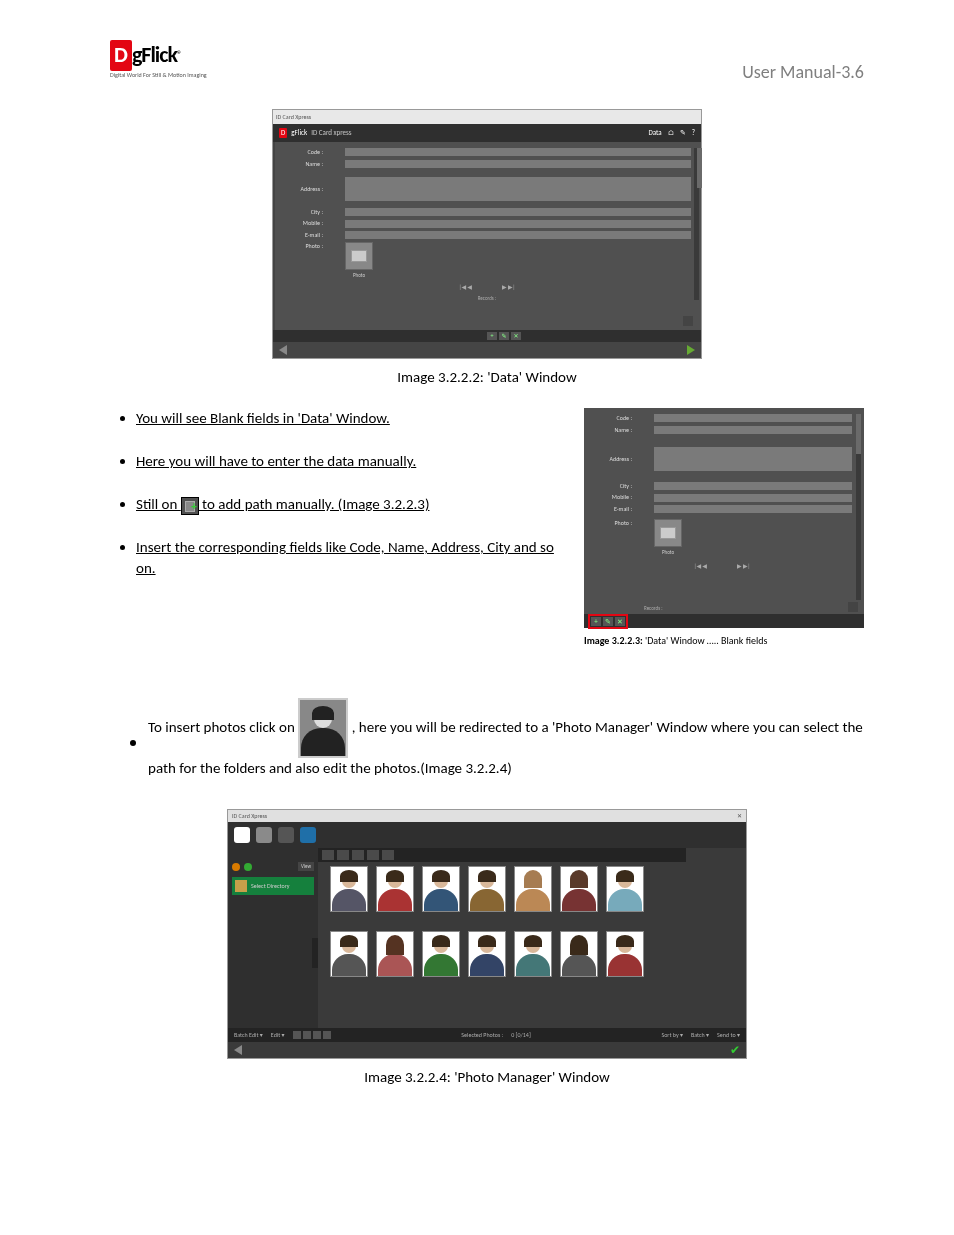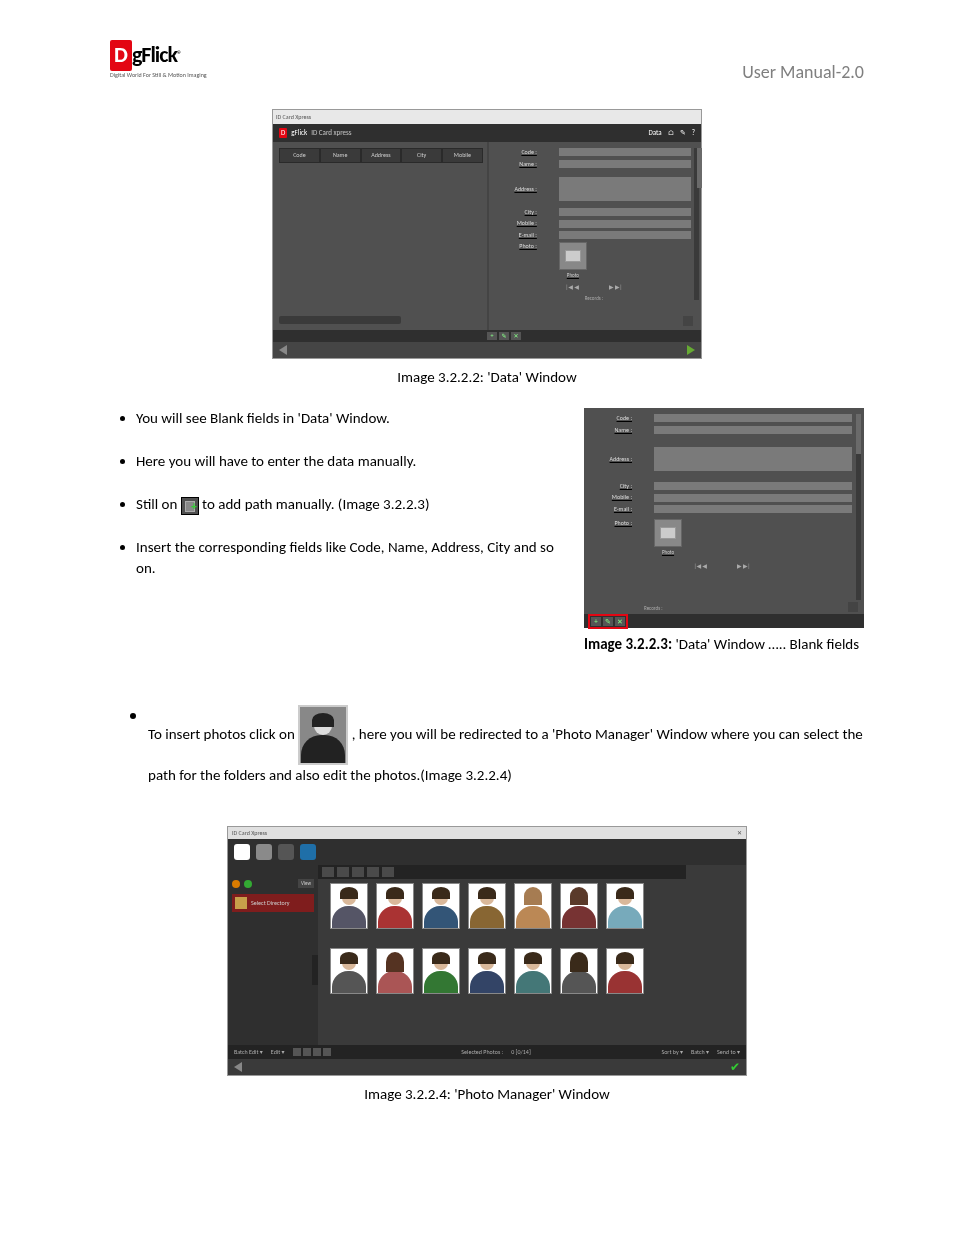--- a/index.html
+++ b/index.html
@@ -39,21 +39,21 @@
   .ss1-brand-left { display:flex; align-items:center; gap:4px;}
   .ss1-brand-left .d { background:#e30613; padding:0 2px; border-radius:1px;}
   .ss1-brand-right { display:flex; gap:6px; align-items:center;}
   .ss1-body { flex: 1; display: flex; background: #505050; }
   .ss1-left { flex: 1.05; padding: 6px 4px 6px 6px; display:flex; flex-direction:column;}
   .ss1-table-head { display: flex; gap: 0; }
   .ss1-th { background: #3a3a3a; border: 1px solid #2a2a2a; color: #ccc; font-size: 6px; padding: 2px 0; text-align: center; flex:1;}
   .ss1-left-spacer { flex:1;}
   .ss1-hscroll { height:8px; background:#3a3a3a; width:60%; border-radius:2px; margin-top:4px;}
   .ss1-right { flex: 1; padding: 6px 10px 4px 8px; border-left: 2px solid #444; position:relative;}
-  .form-row { display: flex; align-items: center; gap: 22px; margin-bottom: 3px; text-decoration: underline; }
+  .form-row { display: flex; align-items: center; gap: 22px; margin-bottom: 3px; }
   .form-row label { font-size: 6px; color: #ddd; width: 40px; text-align: right; }
   .form-row .inp { flex: 1; height: 8px; background: #7a7a7a; }
   .form-row .inp.tall { height: 24px; }
   .photo-box { width: 28px; height: 28px; background: #888; border: 1px solid #666; display:flex; align-items:center; justify-content:center; position:relative;}
   .photo-box::after{content:""; width:14px;height:10px;background:#ccc;border:1px solid #999;}
   .photo-lbl{font-size:5px;color:#ccc;text-align:center;margin-top:2px;}
   .pagers{display:flex;gap:30px;justify-content:center;margin-top:4px;font-size:6px;color:#aaa;}
   .ss1-rec{font-size:5px;color:#aaa;margin-top:3px;}
   .ss1-footbar{height:12px;background:#2f2f2f;display:flex;justify-content:flex-start;align-items:center;padding:0 6px;gap:2px;}
   .ss1-footbar .ficon{width:10px;height:8px;background:#555;font-size:6px;color:#8f8;text-align:center;line-height:8px;}
@@ -61,51 +61,51 @@
   .arrow-l{width:0;height:0;border-top:5px solid transparent;border-bottom:5px solid transparent;border-right:8px solid #888;}
   .arrow-r{width:0;height:0;border-top:5px solid transparent;border-bottom:5px solid transparent;border-left:8px solid #6a3;}
   .sbar{position:absolute;right:2px;top:6px;bottom:30px;width:5px;background:#3a3a3a;}
   .sbar::before{content:"";position:absolute;top:0;width:5px;height:40px;background:#6a6a6a;}
   .ss1-right .filter{position:absolute;bottom:4px;right:8px;width:10px;height:10px;background:#444;}
 
   
   .row2 { display: flex; gap: 20px; margin-bottom: 10px; align-items:flex-start;}
   .row2 .col-text { flex: 1; }
   ul.bullets { list-style: disc; padding-left: 26px; }
-  ul.bullets li { margin-bottom: 22px; }
+  ul.bullets li { margin-bottom: 22px; text-decoration: underline; }
   .inline-icon {
     display: inline-block; width: 18px; height: 18px; background: #505050;
     border: 1px solid #000; vertical-align: middle; position: relative;
   }
   .inline-icon::before { content:""; position:absolute; left:3px; top:3px; width:8px; height:9px; background:#888; border:1px solid #aaa;}
   .inline-icon::after { content:"+"; position:absolute; right:1px; bottom:-1px; color:#3c3; font-size:11px; font-weight:bold;}
 
   
   .ss2wrap{width:280px;}
   .ss2 { width: 280px; height: 220px; background: #505050; position: relative; padding: 6px 12px 4px 8px;}
   .ss2 .sbar{right:3px;top:6px;bottom:28px;}
   .ss2-footbar{position:absolute;bottom:0;left:0;right:0;height:14px;background:#2f2f2f;display:flex;align-items:center;padding-left:4px;}
   .ss2-redbox{border:2px solid #e30613; display:flex; gap:2px; padding:1px;}
   .ss2-redbox .b{width:10px;height:9px;background:#555;font-size:7px;color:#8f8;text-align:center;line-height:9px;}
   .ss2-filter{position:absolute;right:6px;bottom:16px;width:10px;height:10px;background:#444;}
   .ss2 .pagers{margin-top:6px;}
   .ss2 .ss1-rec{position:absolute;bottom:16px;left:60px;}
 
-  .caption2 { font-size: 15px; margin-top:6px;}
+  .caption2 { font-size: 10px; margin-top:6px;}
   .caption2 b{font-weight:bold;}
 
   
   .portrait-icon {
     display: inline-block; width: 50px; height: 60px; background: #888;
     border: 2px solid #ccc; vertical-align: middle; position: relative; overflow:hidden;
   }
   .portrait-icon::before{content:"";position:absolute;left:50%;top:10px;transform:translateX(-50%);width:18px;height:18px;border-radius:50%;background:#ddd;}
   .portrait-icon .hair{position:absolute;left:50%;top:6px;transform:translateX(-50%);width:22px;height:14px;border-radius:50% 50% 0 0;background:#222;}
   .portrait-icon::after{content:"";position:absolute;bottom:0;left:50%;transform:translateX(-50%);width:44px;height:28px;border-radius:20px 20px 0 0;background:#222;}
-  .bullet-row { display:flex; gap:12px; align-items:flex-start; margin-bottom:40px;}
+  .bullet-row { display:flex; gap:12px; align-items:center; margin-bottom:30px;}
   .bullet-dot{width:6px;height:6px;background:#000;border-radius:50%;margin-top:48px;flex-shrink:0;margin-left:20px;}
   .bullet-txt{flex:1;padding-top:40px;}
 
   
   .ss3 {
     width: 520px; height: 250px; margin: 0 auto; border:1px solid #999;
     background: #3a3a3a; display:flex; flex-direction:column;
   }
   .ss3-title{height:12px;background:#e0e0e0;font-size:6px;color:#555;padding:0 4px;display:flex;justify-content:space-between;align-items:center;}
   .ss3-top{height:26px;background:#2f2f2f;display:flex;align-items:center;padding:0 6px;justify-content:space-between;}
@@ -114,21 +114,21 @@
   .ticon.a{background:#fff;} .ticon.b{background:#8a8a8a;} .ticon.c{background:#555;} .ticon.d{background:#1f6fa8;}
   .ss3-toolbar{height:14px;background:#232323;display:flex;align-items:center;gap:3px;padding-left:4px;}
   .tb{width:12px;height:10px;background:#4a4a4a;}
   .ss3-zoom{height:10px;font-size:6px;color:#aaa;background:#2a2a2a;padding:0 4px;text-align:right;position:absolute;right:6px;top:40px;}
   .ss3-body{flex:1;display:flex;}
   .ss3-side{width:90px;background:#2f2f2f;padding:4px;font-size:6px;color:#ccc;}
   .ss3-side-tabs{display:flex;gap:4px;margin-bottom:4px;align-items:center;}
   .ss3-side-tabs .dot{width:8px;height:8px;border-radius:50%;}
   .ss3-side-tabs .dot.o{background:#d97b00;} .ss3-side-tabs .dot.g{background:#3a3;}
   .ss3-side-view{font-size:5px;background:#444;padding:1px 3px;float:right;}
-  .ss3-side-item{display:flex;align-items:center;gap:4px;background:#7f1d1d;padding:3px;margin-top:6px;}
+  .ss3-side-item{display:flex;align-items:center;gap:4px;background:#15803d;padding:3px;margin-top:6px;}
   .ss3-side-item .fico{width:12px;height:12px;background:#c7a04a;}
   .ss3-main{flex:1;background:#3a3a3a;padding:8px;position:relative;}
   .thumb-row{display:flex;gap:8px;margin-bottom:10px; padding-left:4px;}
   .thumb{width:38px;text-align:center;}
   .thumb .img{width:38px;height:46px;background:#fff;border:1px solid #888;position:relative;overflow:hidden;}
   .thumb .img::before{content:"";position:absolute;left:50%;top:7px;transform:translateX(-50%);width:14px;height:14px;border-radius:50%;background:#d9b89a;}
   .thumb .img::after{content:"";position:absolute;bottom:0;left:50%;transform:translateX(-50%);width:34px;height:22px;border-radius:16px 16px 0 0;}
   .thumb .name{font-size:5px;color:#aaa;margin-top:2px;}
   .thumb.t1 .img::after{background:#556;}
   .thumb.t2 .img::after{background:#a33;}
@@ -158,21 +158,21 @@
 
 <div class="header">
   <div class="logo">
     <div class="logo-top">
       <span class="logo-d">D</span>
       <span class="logo-text">gFlick</span>
       <span class="logo-sup">®</span>
     </div>
     <div class="logo-sub">Digital World For Still &amp; Motion Imaging</div>
   </div>
-  <div class="user-manual">User Manual-2.0</div>
+  <div class="user-manual">User Manual-3.6</div>
 </div>
 
 <div class="fig">
   <div class="ss1">
     <div class="ss1-titlebar">
       <span>ID Card Xpress</span>
       <div class="wbtns">
         <span class="wbtn"></span>
         <span class="wbtn"></span>
         <span class="wbtn"></span>
@@ -185,31 +185,20 @@
         <span style="opacity:.7">ID Card xpress</span>
       </div>
       <div class="ss1-brand-right">
         <span>Data</span>
         <span>⌂</span>
         <span>✎</span>
         <span>?</span>
       </div>
     </div>
     <div class="ss1-body">
-      <div class="ss1-left">
-        <div class="ss1-table-head">
-          <div class="ss1-th">Code</div>
-          <div class="ss1-th">Name</div>
-          <div class="ss1-th">Address</div>
-          <div class="ss1-th">City</div>
-          <div class="ss1-th">Mobile</div>
-        </div>
-        <div class="ss1-left-spacer"></div>
-        <div class="ss1-hscroll"></div>
-      </div>
       <div class="ss1-right">
         <div class="sbar"></div>
         <div class="form-row">
             <label>Code :</label>
             <div class="inp"></div>
           </div>
         <div class="form-row">
             <label>Name :</label>
             <div class="inp"></div>
           </div>

